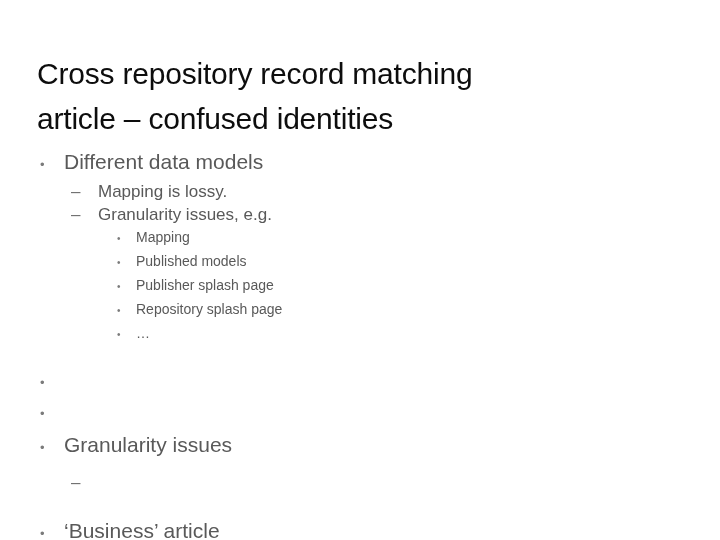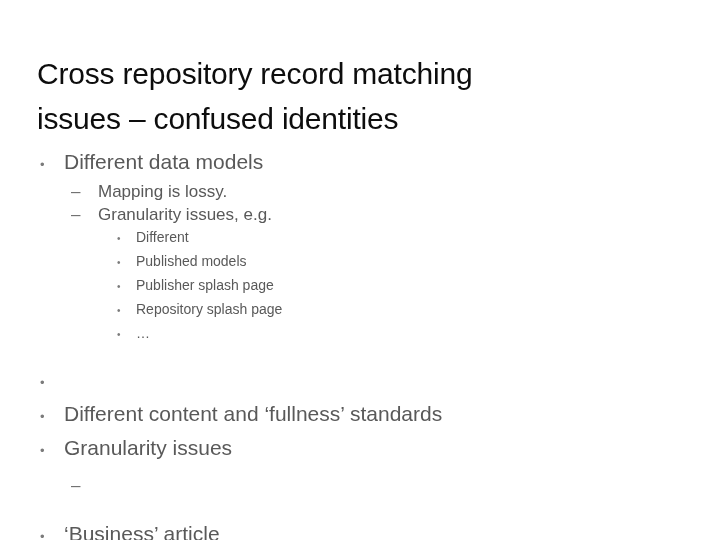--- a/index.html
+++ b/index.html
@@ -107,41 +107,41 @@
     display: inline-block;
   }
 </style>
 </head>
 <body>
 
 <div class="slide">
 
   <div class="slide-title">
     <span class="tline">Cross repository record matching</span>
-    <span class="tline">issues – confused identities</span>
+    <span class="tline">article – confused identities</span>
   </div>
 
   <div class="body-content">
 
     <div class="bgroup">
       <div class="brow lvl1">
         <span class="marker">•</span>
         <span class="btext">Different data models</span>
       </div>
       <div class="brow lvl2">
         <span class="marker">–</span>
         <span class="btext">Mapping is lossy.</span>
       </div>
       <div class="brow lvl2">
         <span class="marker">–</span>
         <span class="btext">Granularity issues, e.g.</span>
       </div>
       <div class="brow lvl3">
         <span class="marker">•</span>
-        <span class="btext">Different</span>
+        <span class="btext">Mapping</span>
       </div>
       <div class="brow lvl3">
         <span class="marker">•</span>
         <span class="btext">Published models</span>
       </div>
       <div class="brow lvl3">
         <span class="marker">•</span>
         <span class="btext">Publisher splash page</span>
       </div>
       <div class="brow lvl3">
@@ -153,21 +153,20 @@
         <span class="btext">…</span>
       </div>
     </div>
 
     <div class="bgroup gap-top">
       <div class="brow lvl1">
         <span class="marker">•</span>
       </div>
       <div class="brow lvl1">
         <span class="marker">•</span>
-        <span class="btext">Different content and ‘fullness’ standards</span>
       </div>
       <div class="brow lvl1">
         <span class="marker">•</span>
         <span class="btext">Granularity issues</span>
       </div>
       <div class="brow lvl2" style="margin-top:8px;">
         <span class="marker">–</span>
       </div>
     </div>
 

